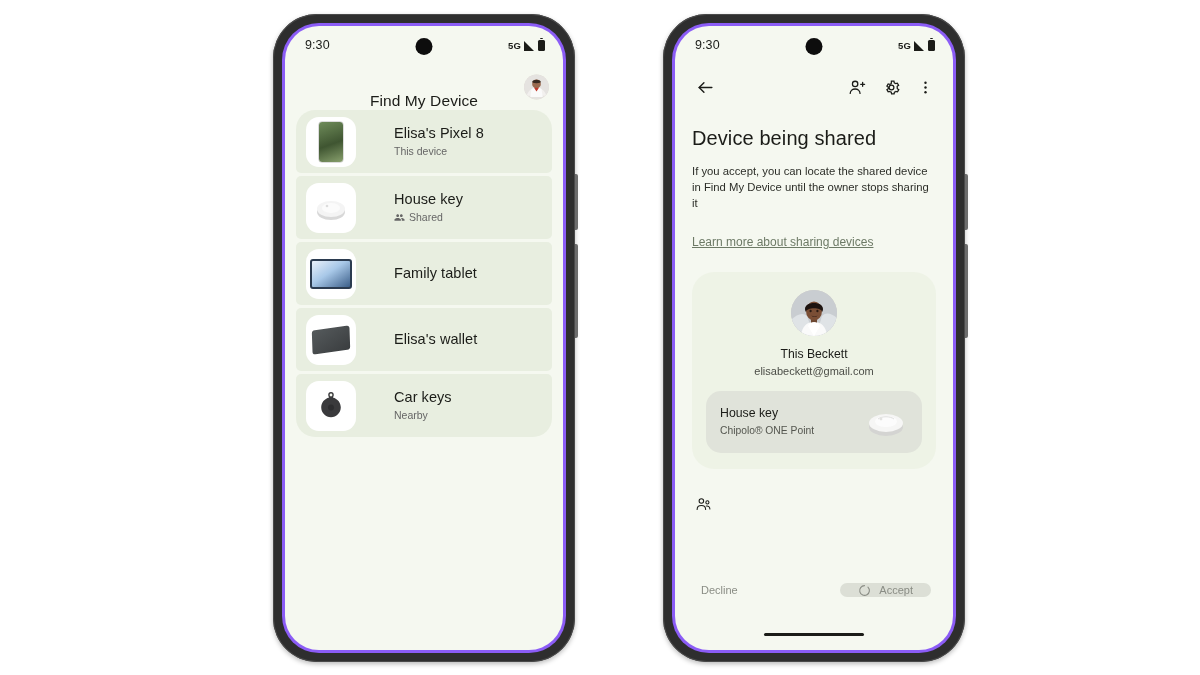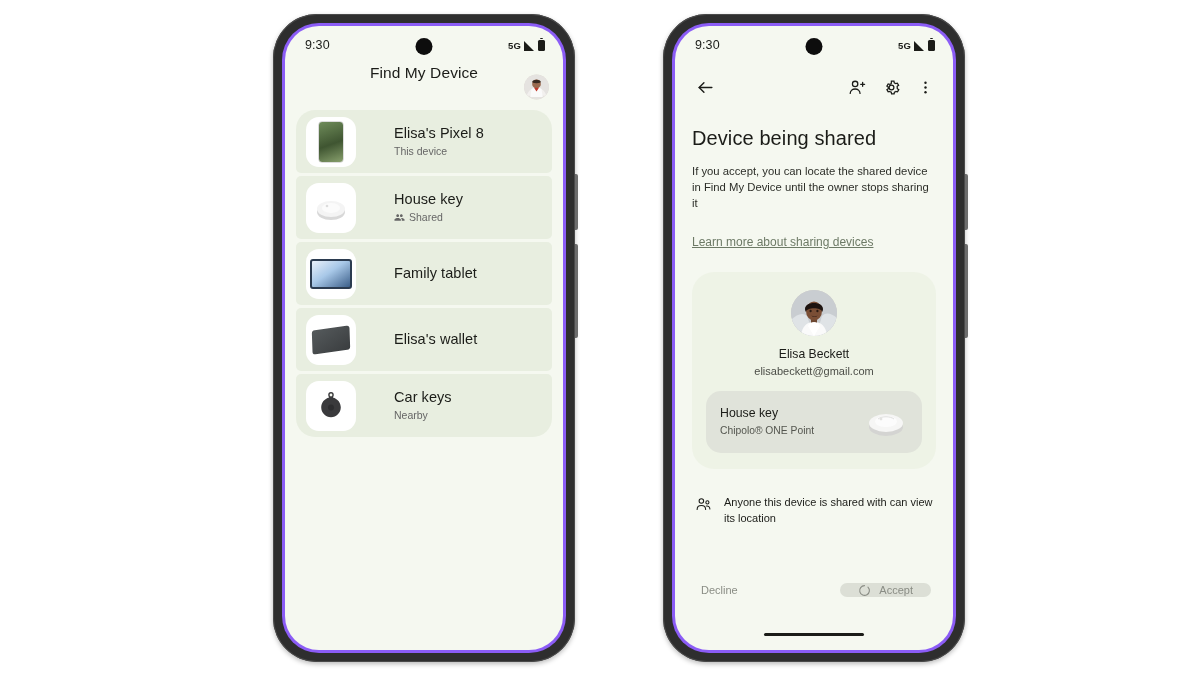--- a/index.html
+++ b/index.html
@@ -111,21 +111,21 @@
     width: 17px; height: 17px;
     border-radius: 50%;
     background: #0d0d0d;
   }
 
   
   .appbar-left {
     position: relative;
     height: 46px;
     display: flex;
-    align-items: flex-start;
+    align-items: flex-end;
     justify-content: center;
   }
   .app-title {
     font-size: 15.5px;
     color: #1b1c18;
     letter-spacing: .1px;
   }
   .avatar {
     position: absolute;
     right: 14px;
@@ -514,21 +514,21 @@
               <path d="M10 46c1-10 6-14 13-14s12 4 13 14z" fill="#fafafa"></path>
               <path d="M20 27h6v8h-6z" fill="#6b4630"></path>
               <ellipse cx="23" cy="21" rx="8" ry="9.5" fill="#7a4e35"></ellipse>
               <path d="M14 19c0-8 18-8 18 0 0 2-1 3-1 3 0-5-16-5-16 0 0 0-1-1-1-3z" fill="#1d1310"></path>
               <path d="M23 32c3 0 5 2 6 4l-6 10-6-10c1-2 3-4 6-4z" fill="#ffffff"></path>
               <ellipse cx="19.6" cy="21" rx="1.1" ry="1.3" fill="#2a1a12"></ellipse>
               <ellipse cx="26.4" cy="21" rx="1.1" ry="1.3" fill="#2a1a12"></ellipse>
               <path d="M20.5 25.5c1.5 1.3 4.5 1.3 6 0-1 2-5 2-6 0z" fill="#3a231a"></path>
             </svg>
           </div>
-          <div class="owner-name">Elisa Beckett</div>
+          <div class="owner-name">This Beckett</div>
           <div class="owner-email">elisabeckett@gmail.com</div>
 
           <div class="item-card">
             <div>
               <div class="item-name">House key</div>
               <div class="item-sub">Chipolo® ONE Point</div>
             </div>
             <svg class="item-img" viewBox="0 0 48 34">
               <ellipse cx="24" cy="22" rx="17" ry="9" fill="#d4d4d2"></ellipse>
               <ellipse cx="24" cy="18" rx="17" ry="9" fill="#f6f6f5"></ellipse>
@@ -539,21 +539,20 @@
           </div>
         </div>
 
         <div class="note-row">
           <svg width="17" height="17" viewBox="0 0 24 24" fill="none" stroke="#1b1c18" stroke-width="1.5" stroke-linecap="round" stroke-linejoin="round" style="flex:0 0 auto;margin-top:1px">
             <circle cx="9" cy="7" r="3.2"></circle>
             <path d="M3 19c0-3.4 2.7-5.5 6-5.5s6 2.1 6 5.5"></path>
             <circle cx="17.5" cy="9" r="2.2"></circle>
             <path d="M16 14.2c2.8-.4 5 1.2 5 4"></path>
           </svg>
-          <div class="note-text">Anyone this device is shared with can view its location</div>
         </div>
       </div>
 
       <div class="action-bar">
         <button class="btn-decline">Decline</button>
         <button class="btn-accept">
           <svg width="13" height="13" viewBox="0 0 24 24" fill="none" stroke="#8a8d85" stroke-width="2" stroke-linecap="round">
             <path d="M12 3a9 9 0 106.4 2.6"></path>
           </svg>
           <span>Accept</span>

